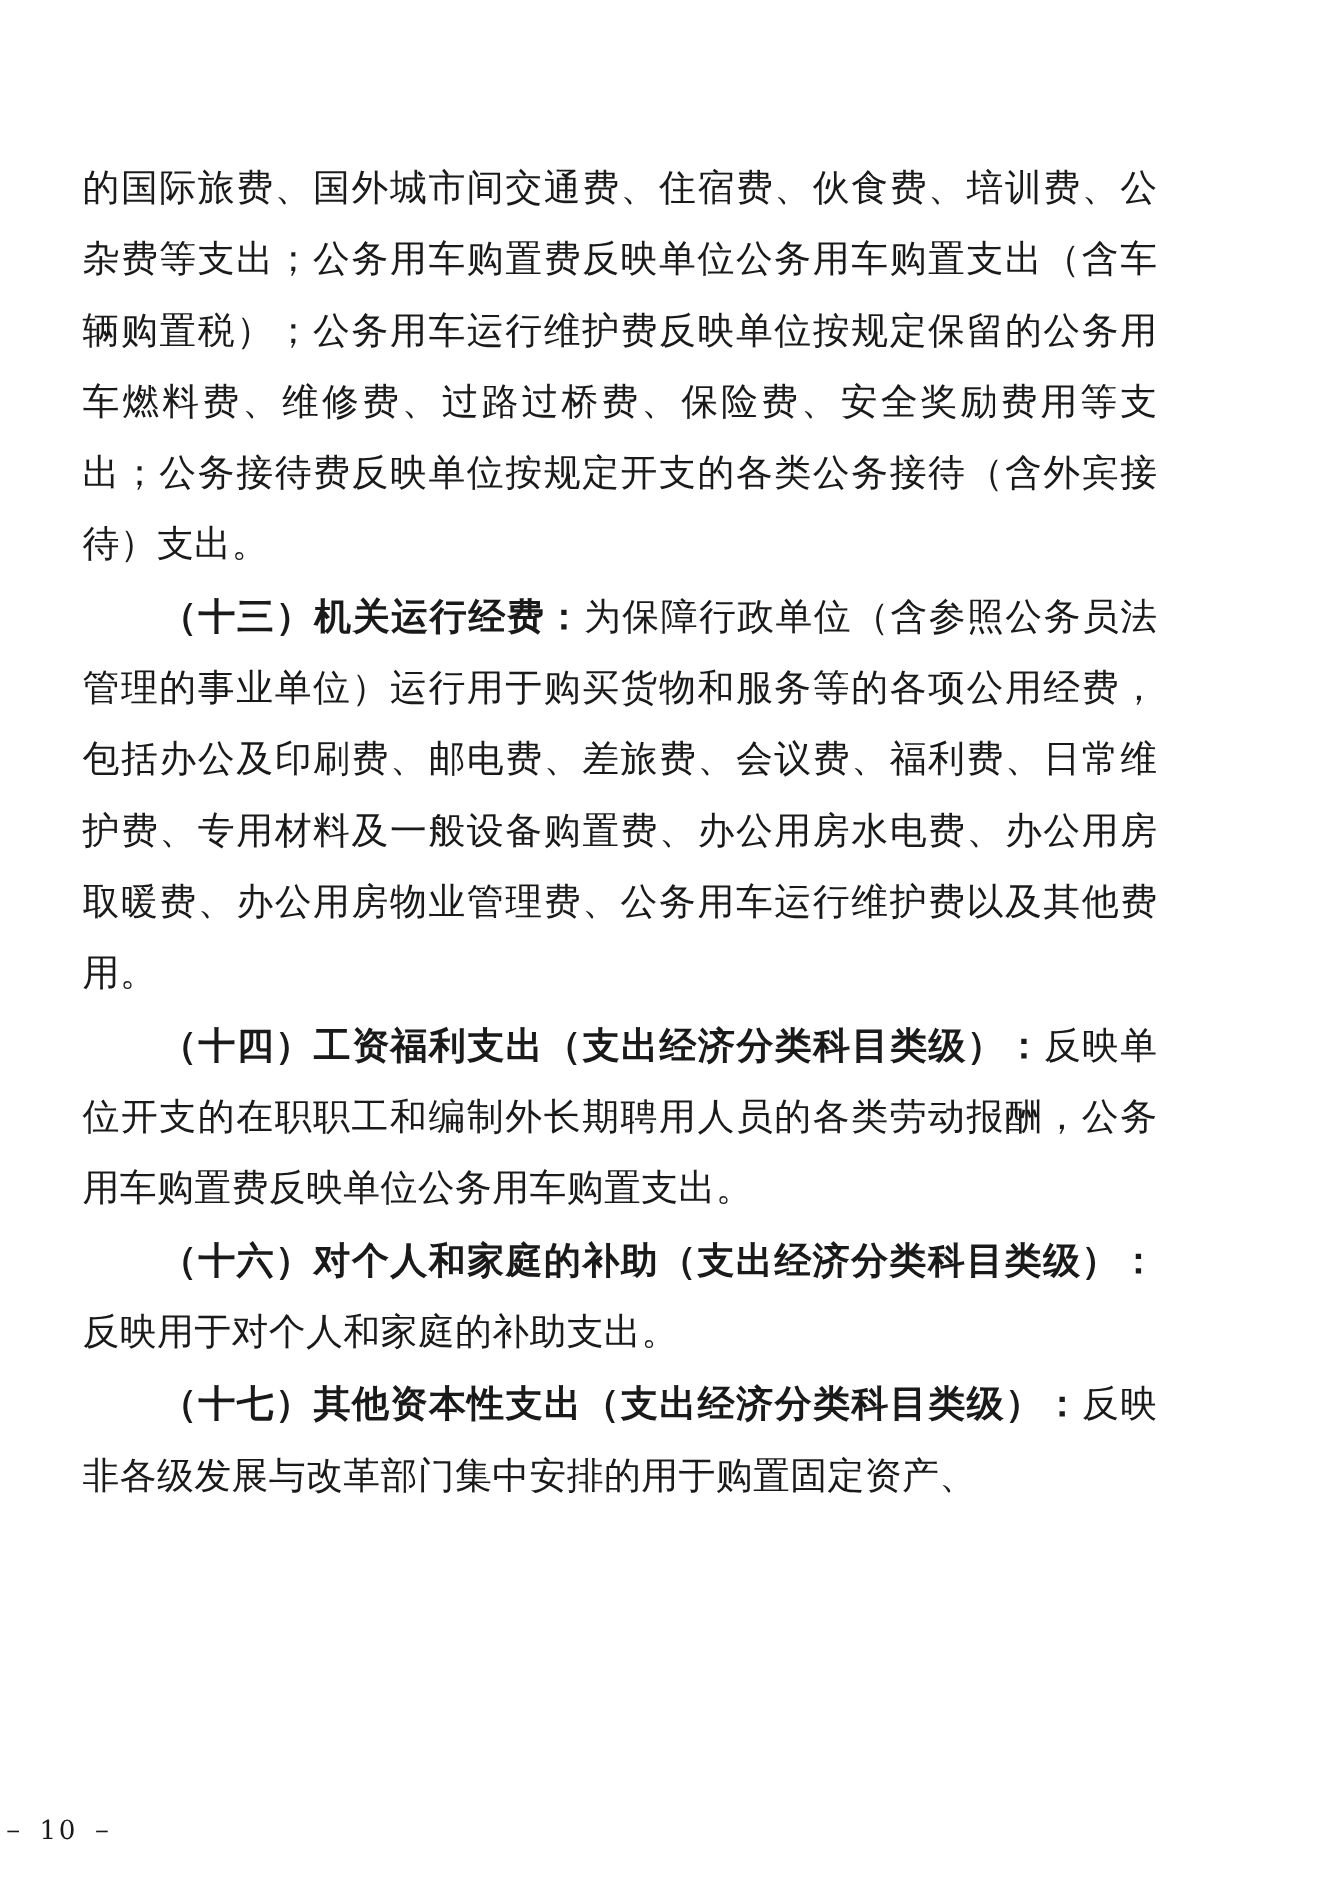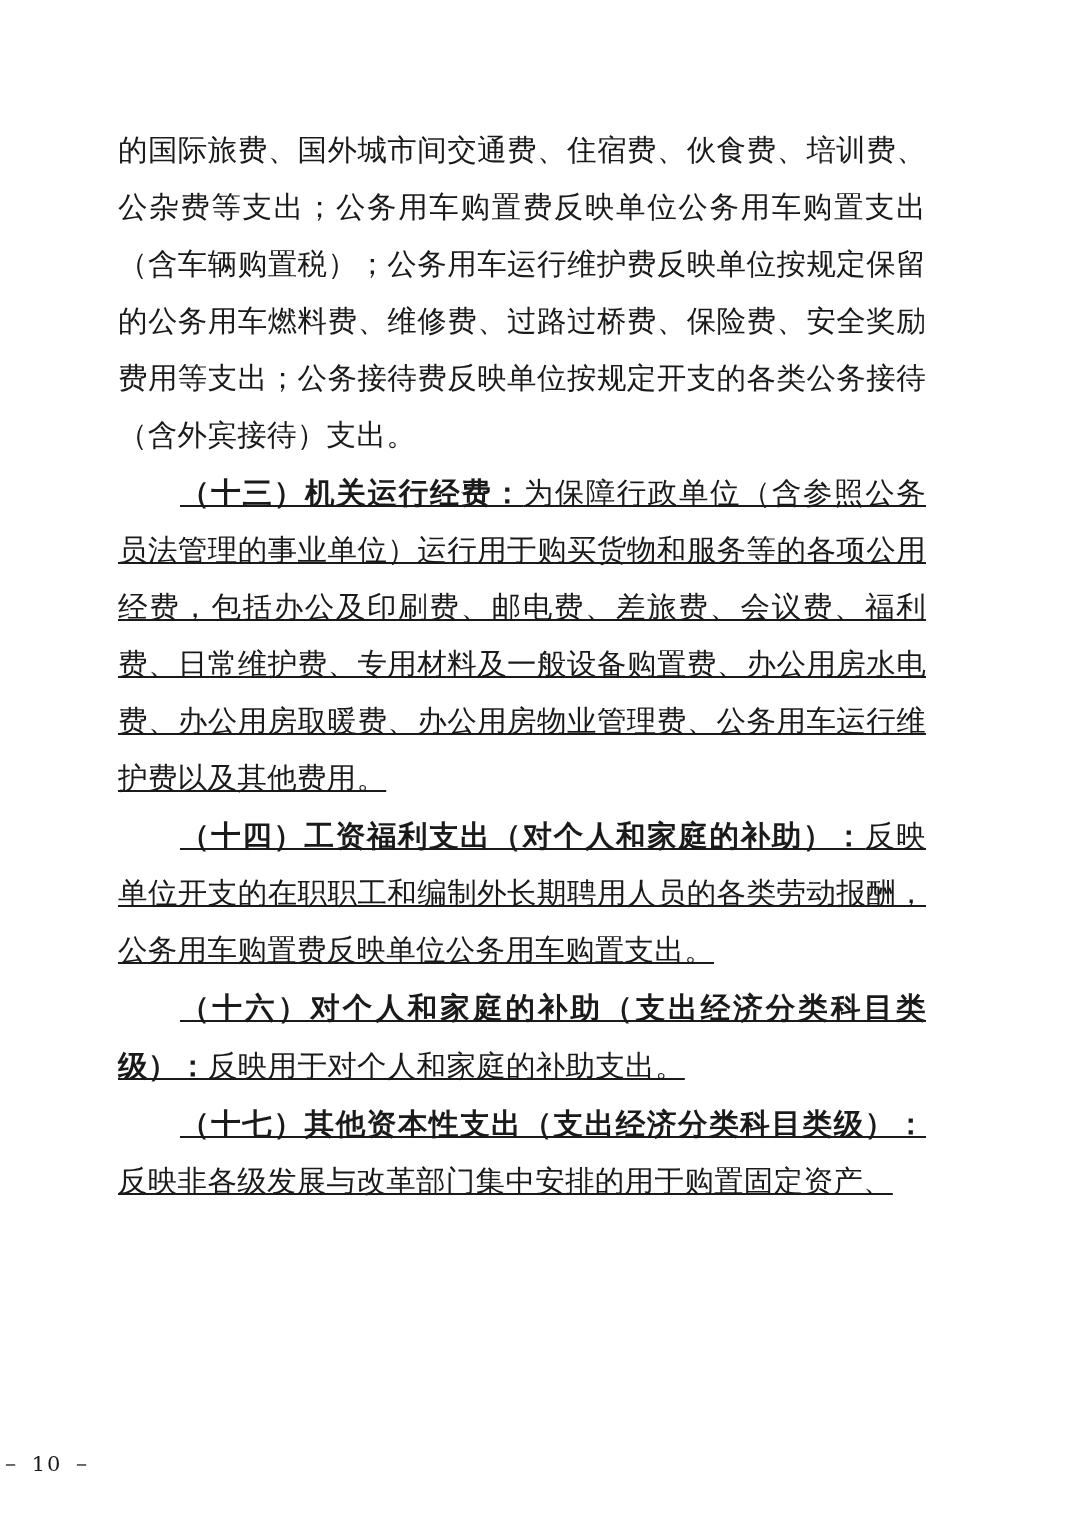--- a/index.html
+++ b/index.html
@@ -15,36 +15,35 @@
     position: relative;
     overflow: hidden;
   }
   .page {
     position: absolute;
     top: 0;
     left: 0;
     width: 1074px;
     height: 1520px;
     box-sizing: border-box;
-    padding: 122px 148px 0 118px;
+    padding: 122px 148px 0 66px;
   }
   .doc-body {
     font-size: 29.5px;
     line-height: 57px;
     text-align: justify;
     text-justify: inter-ideograph;
     letter-spacing: 0.3px;
   }
   .para {
     margin: 0;
     text-indent: 0;
   }
   .para.indent {
     text-indent: 62px;
-    text-decoration: underline;
   }
   .lead {
     font-weight: bold;
     letter-spacing: 0.5px;
   }
   .footer {
     position: absolute;
     left: 0;
     right: 0;
     bottom: 42px;
@@ -62,21 +61,21 @@
 
     <p class="para">
       <span>的国际旅费、国外城市间交通费、住宿费、伙食费、培训费、公杂费等支出；公务用车购置费反映单位公务用车购置支出（含车辆购置税）；公务用车运行维护费反映单位按规定保留的公务用车燃料费、维修费、过路过桥费、保险费、安全奖励费用等支出；公务接待费反映单位按规定开支的各类公务接待（含外宾接待）支出。</span>
     </p>
 
     <p class="para indent">
       <span class="lead">（十三）机关运行经费：</span><span>为保障行政单位（含参照公务员法管理的事业单位）运行用于购买货物和服务等的各项公用经费，包括办公及印刷费、邮电费、差旅费、会议费、福利费、日常维护费、专用材料及一般设备购置费、办公用房水电费、办公用房取暖费、办公用房物业管理费、公务用车运行维护费以及其他费用。</span>
     </p>
 
     <p class="para indent">
-      <span class="lead">（十四）工资福利支出（对个人和家庭的补助）：</span><span>反映单位开支的在职职工和编制外长期聘用人员的各类劳动报酬，公务用车购置费反映单位公务用车购置支出。</span>
+      <span class="lead">（十四）工资福利支出（支出经济分类科目类级）：</span><span>反映单位开支的在职职工和编制外长期聘用人员的各类劳动报酬，公务用车购置费反映单位公务用车购置支出。</span>
     </p>
 
 
     <p class="para indent">
       <span class="lead">（十六）对个人和家庭的补助（支出经济分类科目类级）：</span><span>反映用于对个人和家庭的补助支出。</span>
     </p>
 
     <p class="para indent">
       <span class="lead">（十七）其他资本性支出（支出经济分类科目类级）：</span><span>反映非各级发展与改革部门集中安排的用于购置固定资产、</span>
     </p>

